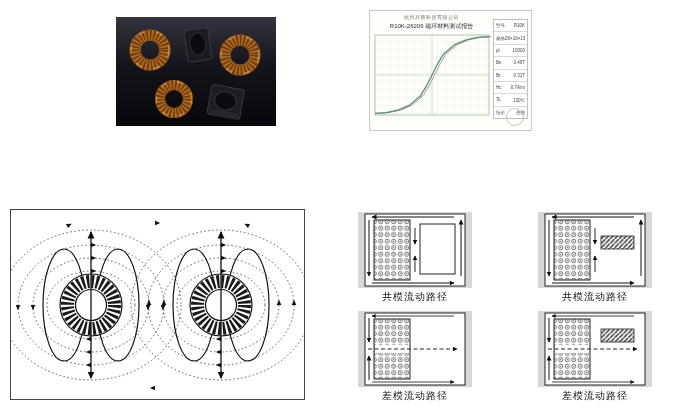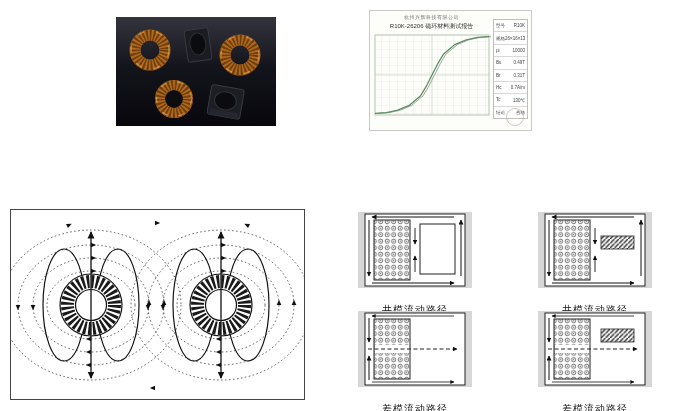--- a/index.html
+++ b/index.html
@@ -21,21 +21,21 @@
   .rpt-row:last-child{border-bottom:none;}
   .rpt-stamp{position:absolute;right:7px;bottom:4px;width:16px;height:16px;border:1px solid #b3a898;border-radius:50%;opacity:.65;}
 
   
   .field{left:10px;top:209px;width:295px;height:191px;border:1px solid #444;background:#fff;box-sizing:border-box;}
   .field svg{display:block;width:293px;height:189px;}
 
   
   .panel{width:114px;}
   .panel svg{display:block;width:114px;height:76px;}
-  .panel-label{text-align:center;font-size:10px;color:#111;margin-top:15px;letter-spacing:1px;white-space:nowrap;}
+  .panel-label{text-align:center;font-size:10px;color:#111;margin-top:2px;letter-spacing:1px;white-space:nowrap;}
   #p0{left:358px;top:212px;} #p1{left:538px;top:212px;}
   #p2{left:358px;top:311px;} #p3{left:538px;top:311px;}
 </style>
 </head>
 <body>
 
 <div class="canvas">
 
   <div class="photo abs">
     <svg viewBox="0 0 160 109">

